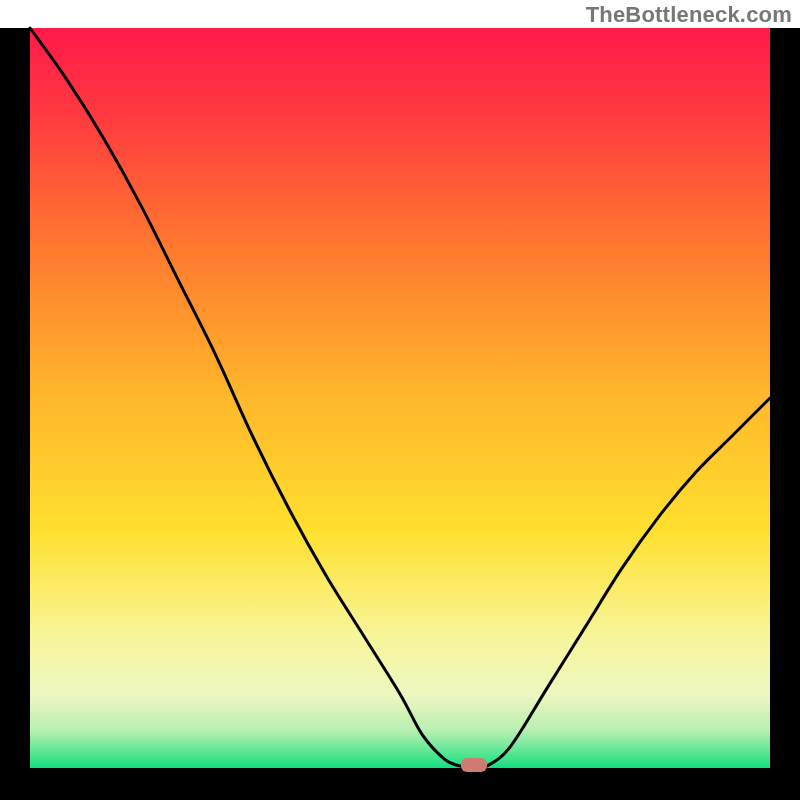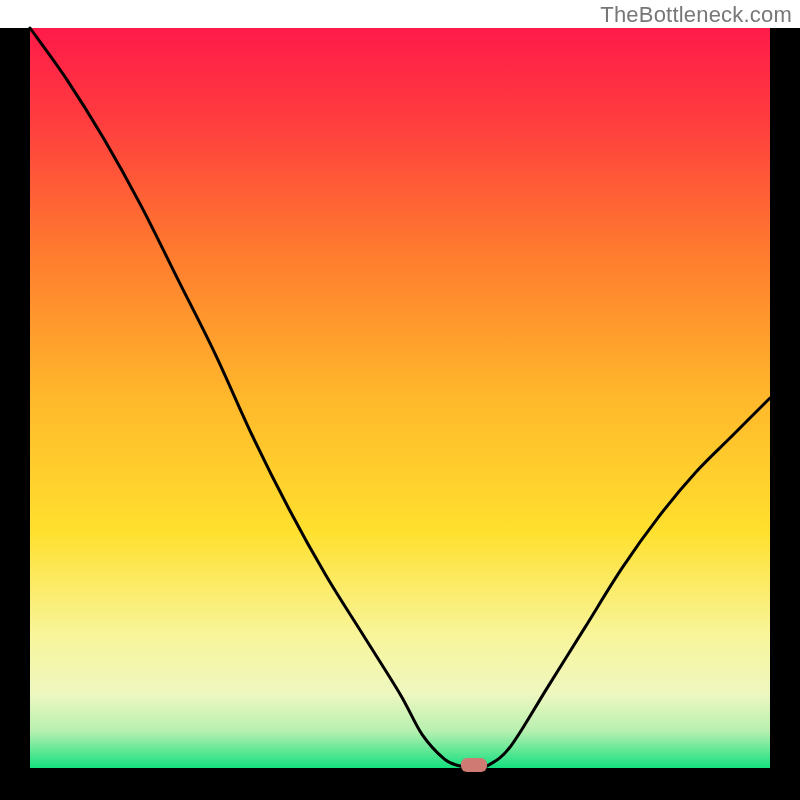--- a/index.html
+++ b/index.html
@@ -12,21 +12,21 @@
     width: 800px;
     height: 800px;
     position: relative;
   }
   .attrib {
     position: absolute;
     top: 2px;
     right: 8px;
     font-size: 22px;
     color: #777;
-    font-weight: 400;
+    font-weight: 700;
     letter-spacing: 0.2px;
     margin-left: 31px;
   }
   svg { display: block; }
 </style>
 </head>
 <body>
 
 <div class="wrap">
   <div class="attrib">TheBottleneck.com</div>

